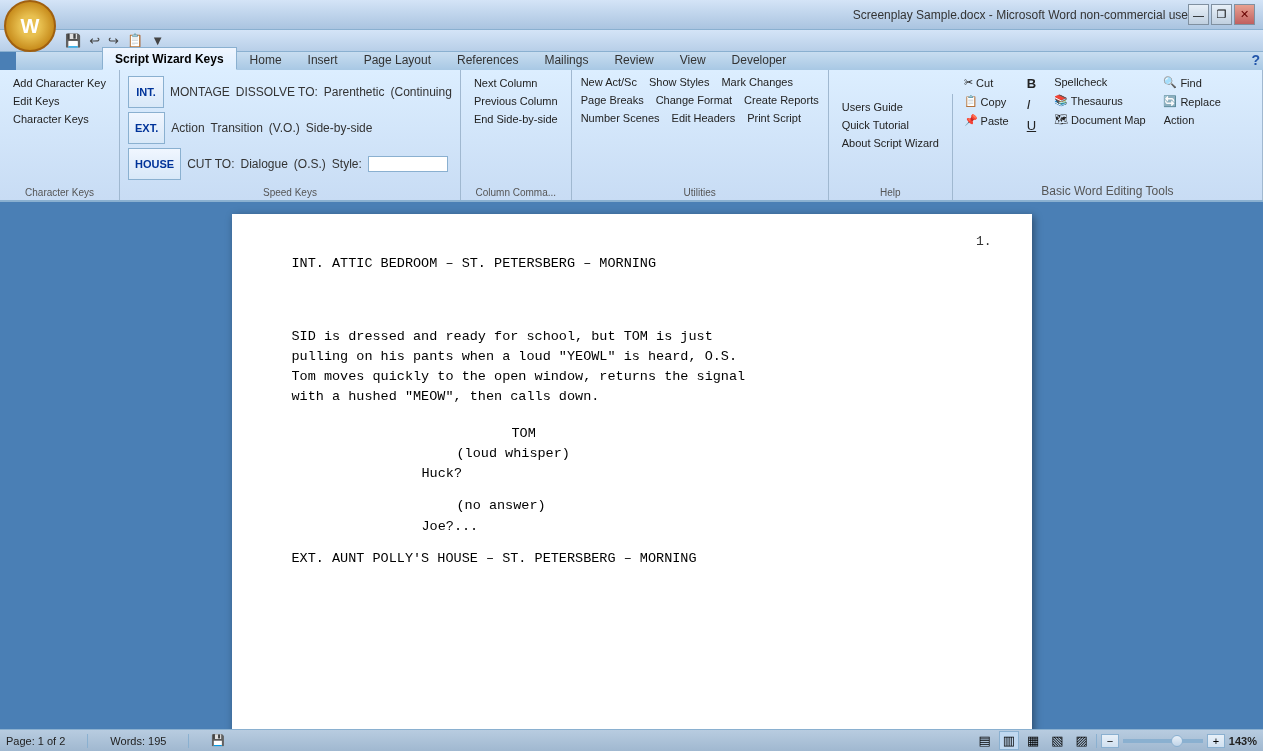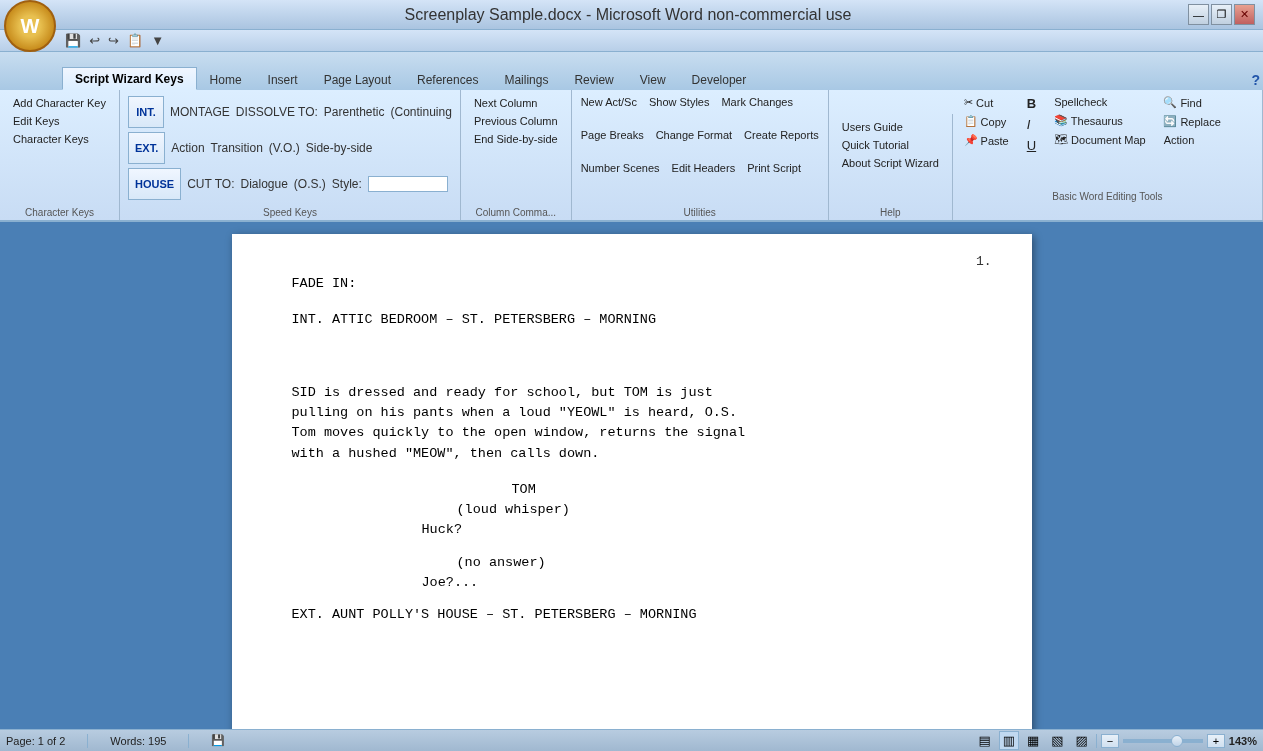--- a/index.html
+++ b/index.html
@@ -74,25 +74,26 @@
       cursor: pointer;
       font-size: 13px;
       color: #444;
       display: flex;
       align-items: center;
     }
 
     
     #ribbon-tabs {
       background: linear-gradient(to bottom, #c8ddf0, #a8c8e4);
-      height: 38px;
+      height: 18px;
       display: flex;
       align-items: flex-end;
-      padding-left: 62px;
+      padding-left: 86px;
       border-bottom: none;
+      margin-left: 16px;
     }
     .ribbon-tab {
       padding: 4px 12px 3px;
       font-size: 12px;
       cursor: pointer;
       border: 1px solid transparent;
       border-bottom: none;
       color: #333;
       background: none;
       position: relative;
@@ -178,21 +179,21 @@
       font-size: 11px;
     }
 
     
     .util-group {
       display: flex;
       flex-direction: column;
       padding: 4px 4px 28px;
       border-right: 1px solid #a0b8d0;
       position: relative;
-      gap: 17px;
+      gap: 2px;
     }
     .util-row {
       display: flex;
       gap: 2px;
     }
     .util-btn {
       background: none;
       border: 1px solid transparent;
       padding: 1px 4px;
       cursor: pointer;
@@ -412,21 +413,21 @@
 </head>
 <body>
 
 <div id="app">
 
   <div id="title-bar" style="position:relative; height:30px;">
     <div class="office-btn">
       <span class="office-icon">W</span>
     </div>
     <span style="width:60px;"></span>
-    <span style="flex:1; text-align:center; font-size:16px; color:#333;">Screenplay Sample.docx - Microsoft Word non-commercial use</span>
+    <span style="flex:1; text-align:right; font-size:12px; color:#333;">Screenplay Sample.docx - Microsoft Word non-commercial use</span>
     <div class="window-controls">
       <button style="width:21px;height:21px;border:1px solid #8090a0;background:linear-gradient(to bottom,#e8f0f8,#c0d0e0);cursor:pointer;font-size:11px;">—</button>
       <button style="width:21px;height:21px;border:1px solid #8090a0;background:linear-gradient(to bottom,#e8f0f8,#c0d0e0);cursor:pointer;font-size:11px;">❐</button>
       <button style="width:21px;height:21px;border:1px solid #8090a0;background:linear-gradient(to bottom,#e8a090,#c06060);cursor:pointer;font-size:11px; color:#600;">✕</button>
     </div>
   </div>
 
   <div id="quick-access">
     <button class="qa-btn">💾</button>
     <button class="qa-btn">↩</button>
@@ -565,43 +566,40 @@
           <span>🔍 </span>
           <span>Find</span>
         </button>
         <button class="edit-small-btn">
           <span>🔄 </span>
           <span>Replace</span>
         </button>
         <button class="edit-small-btn">Action</button>
       </div>
 
-      <span class="ribbon-section-label" style="position:absolute; bottom:18px; left:0; right:0; text-align:center; font-size:10px; color:#555;">Basic Word Editing Tools</span>
+      <span class="ribbon-section-label" style="position:absolute; bottom:2px; left:0; right:0; text-align:center; font-size:12px; color:#555;">Basic Word Editing Tools</span>
     </div>
   </div>
 
   <div id="main-area">
 
     <div id="scrollbar">
       <button class="sb-btn">▲</button>
       <div class="sb-track">
         <div class="sb-thumb"></div>
       </div>
       <button class="sb-btn">▼</button>
     </div>
 
     <div id="doc-area">
       <div id="page-doc">
         <span class="page-number">1.</span>
 
         <div class="screenplay">
 
-          <div style="margin-bottom:16px;">
-            <span>FADE IN:</span>
-          </div>
 
           <div style="margin-bottom:32px; text-transform:uppercase;">
             <span>INT. ATTIC BEDROOM – ST. PETERSBERG – MORNING</span>
           </div>
 
           <div style="margin-bottom:16px; white-space:pre-line;">
             <span>SID is dressed and ready for school, but TOM is just
 pulling on his pants when a loud "YEOWL" is heard, O.S.
 Tom moves quickly to the open window, returns the signal
 with a hushed "MEOW", then calls down.</span>

